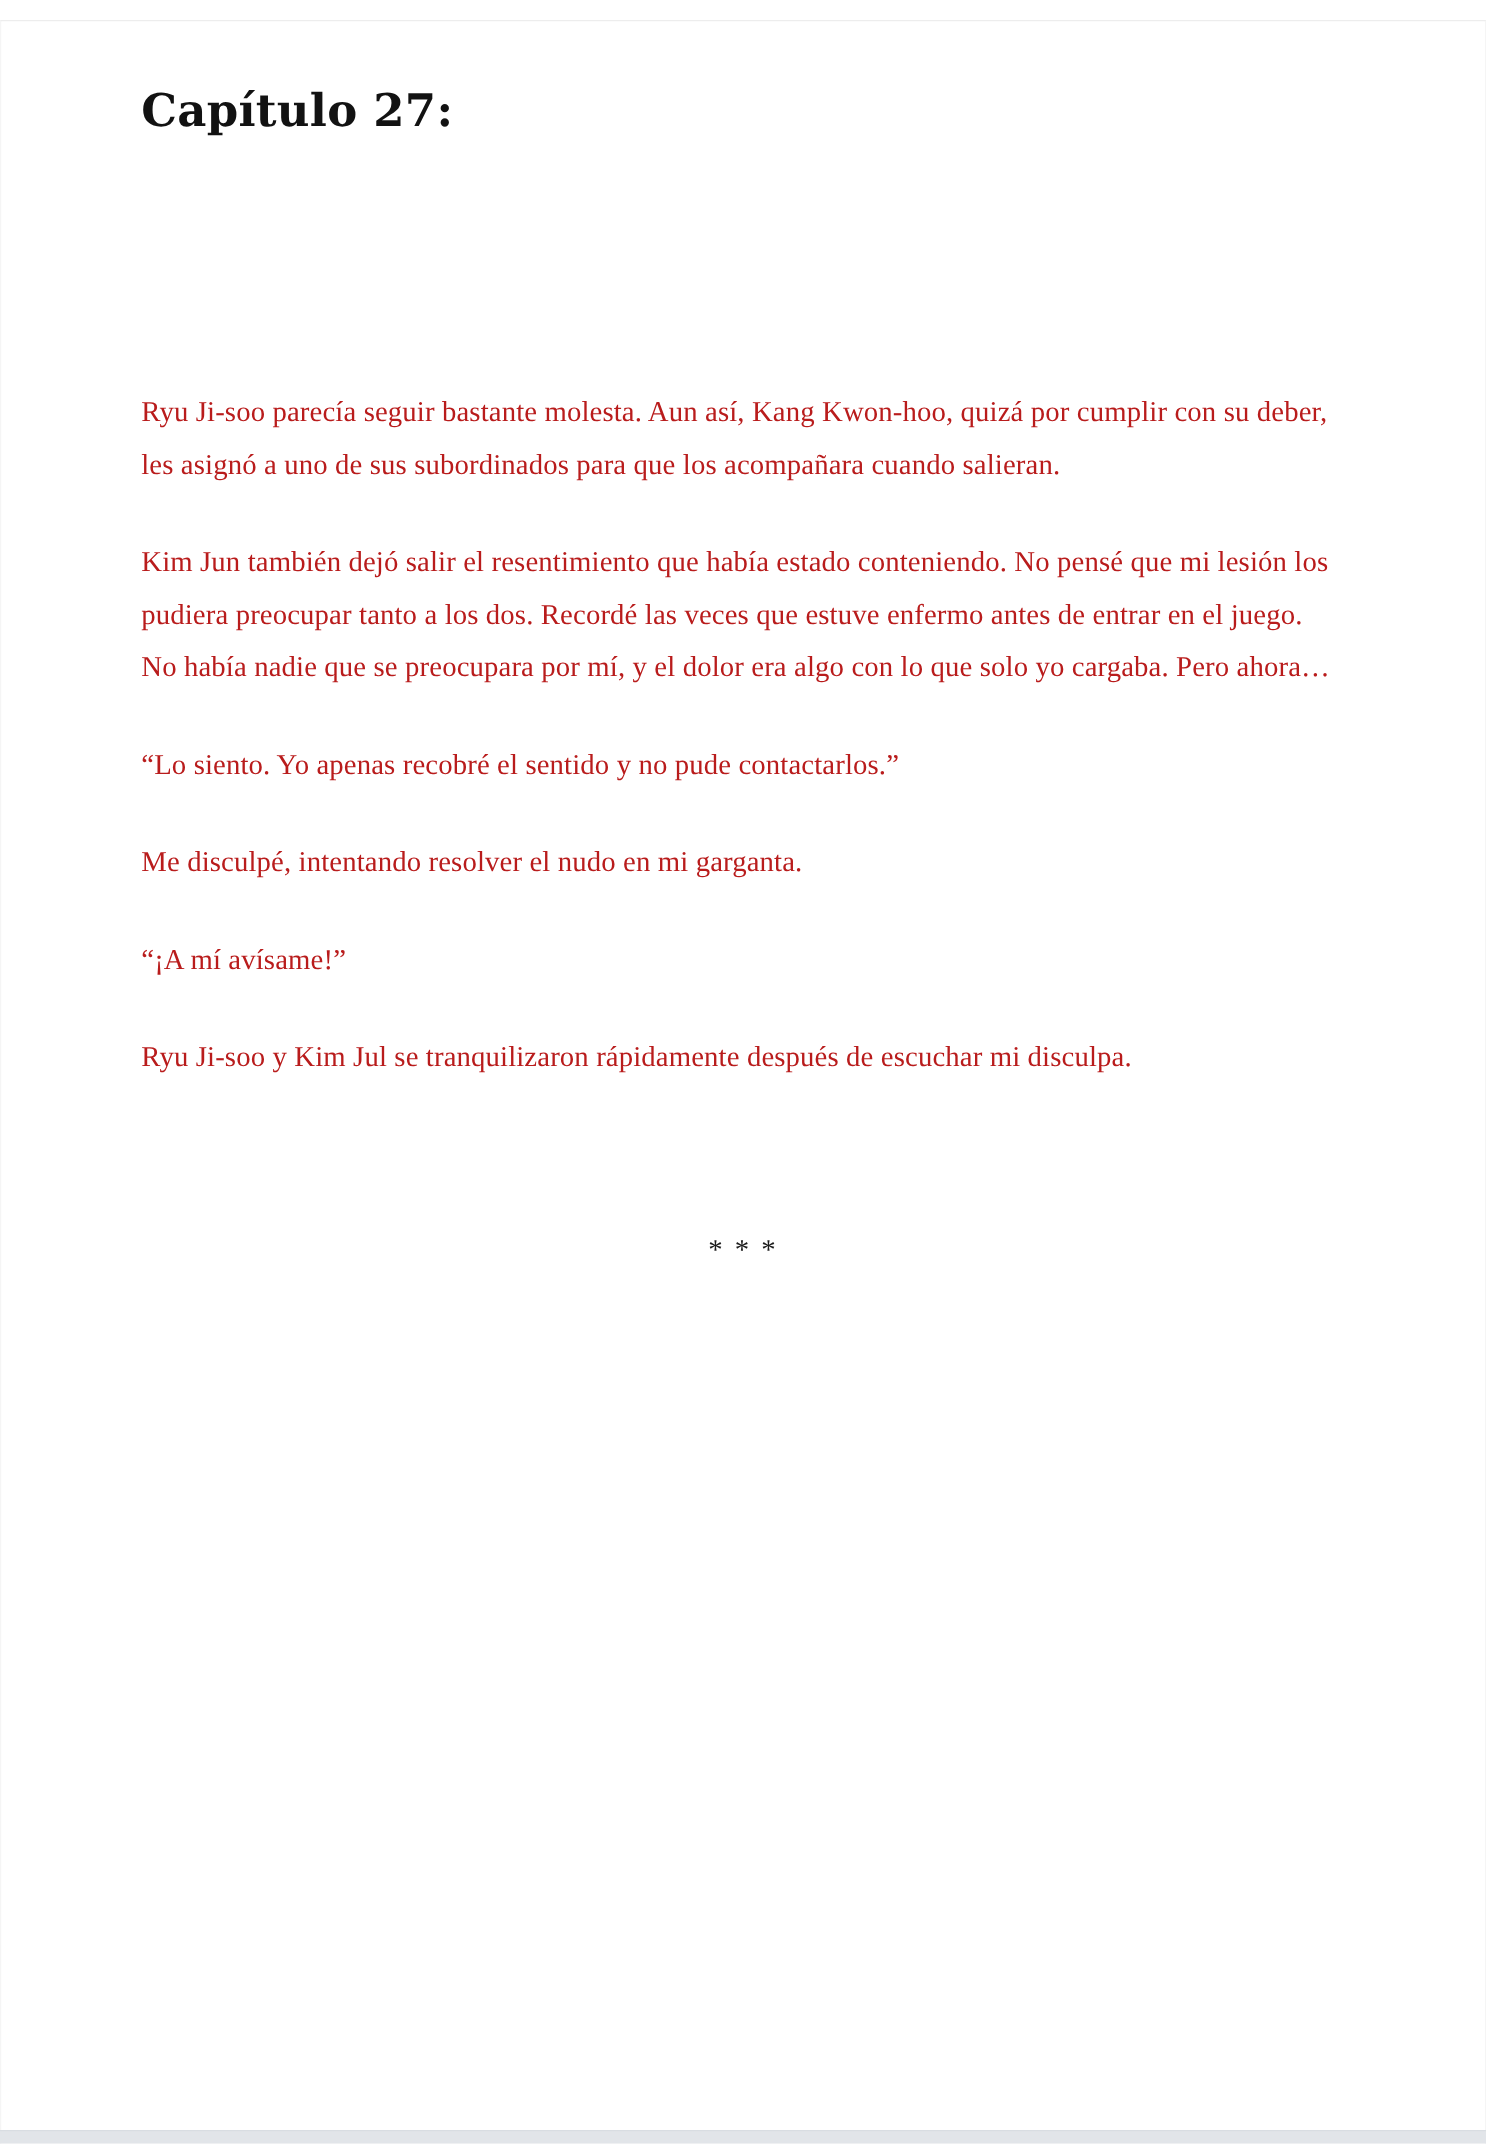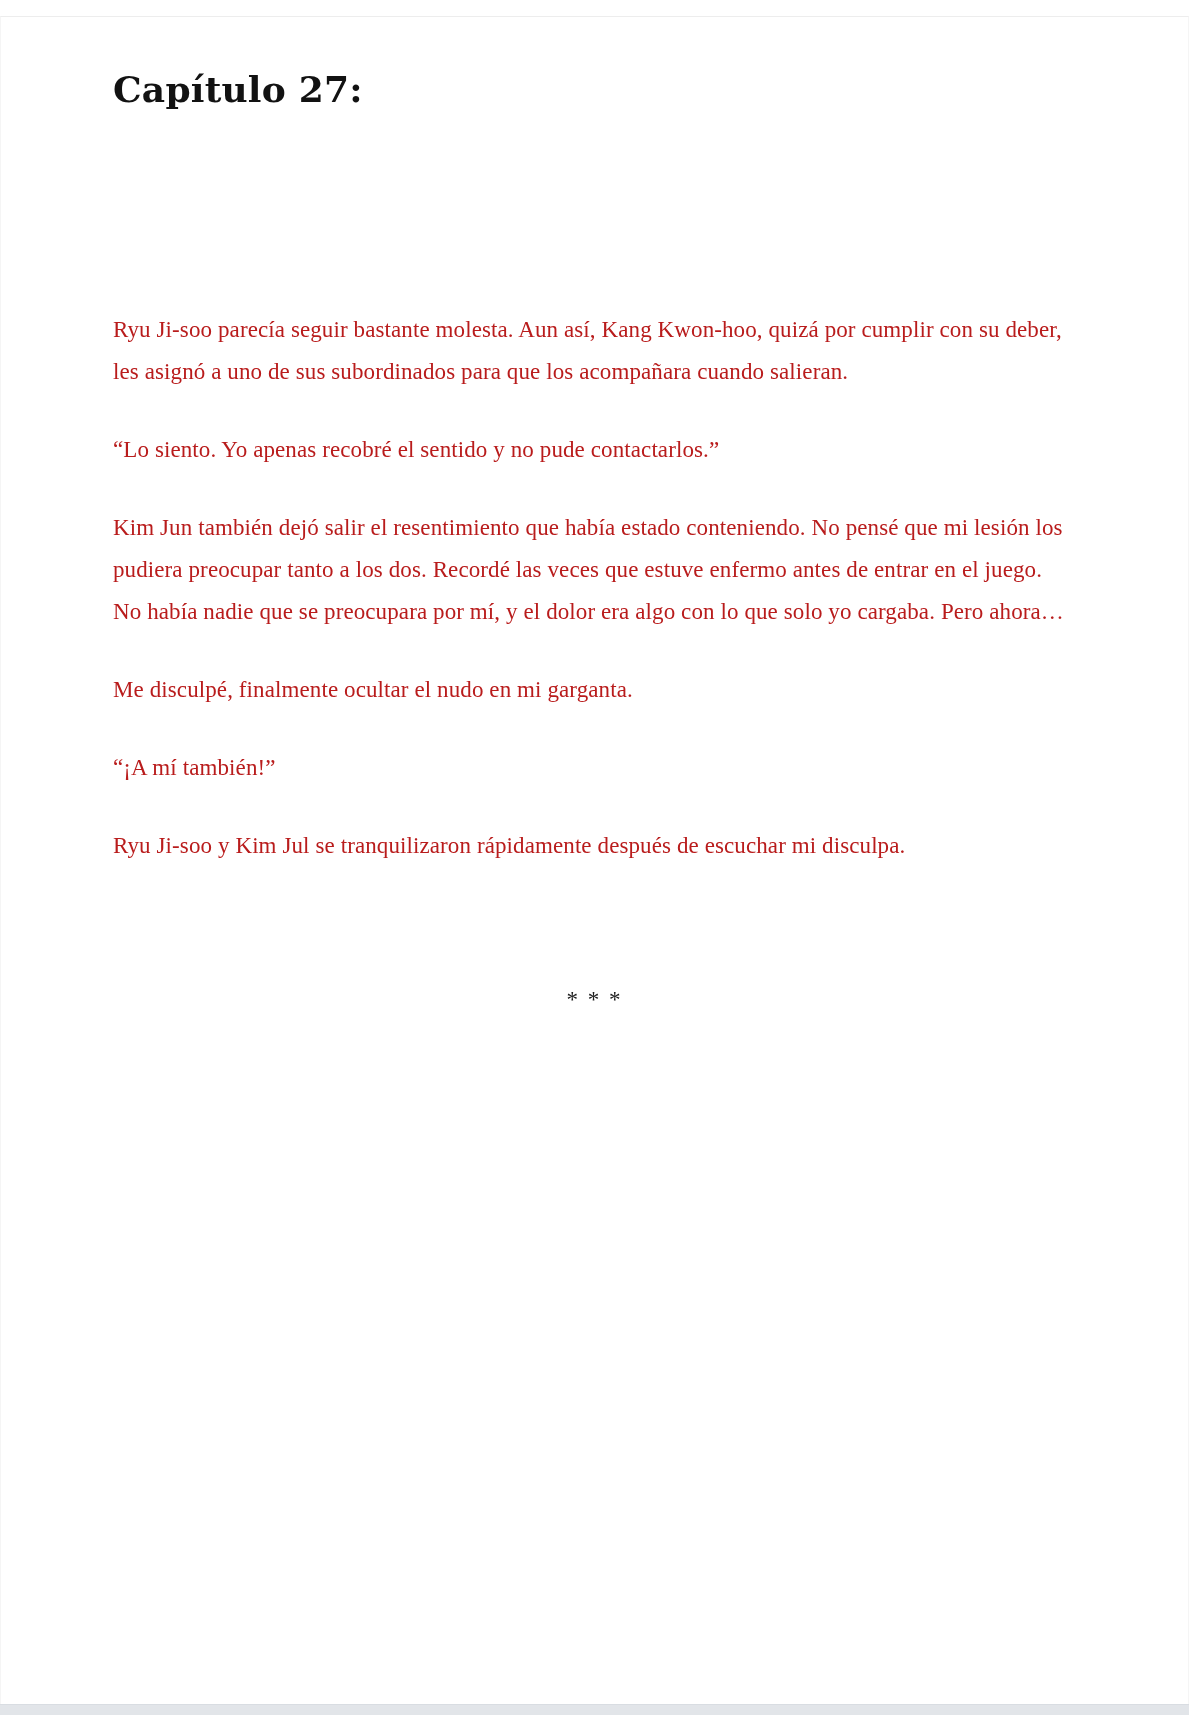--- a/index.html
+++ b/index.html
@@ -64,24 +64,24 @@
   }
 </style>
 </head>
 <body>
 
 <div class="page">
 
   <h1 class="chapter-title">Capítulo 27:</h1>
 
   <p class="body-para">Ryu Ji-soo parecía seguir bastante molesta. Aun así, Kang Kwon-hoo, quizá por cumplir con su deber, les asignó a uno de sus subordinados para que los acompañara cuando salieran.</p>
+  <p class="body-para">Kim Jun también dejó salir el resentimiento que había estado conteniendo. No pensé que mi lesión los pudiera preocupar tanto a los dos. Recordé las veces que estuve enfermo antes de entrar en el juego. No había nadie que se preocupara por mí, y el dolor era algo con lo que solo yo cargaba. Pero ahora…</p>
   <p class="body-para">“Lo siento. Yo apenas recobré el sentido y no pude contactarlos.”</p>
-  <p class="body-para">Kim Jun también dejó salir el resentimiento que había estado conteniendo. No pensé que mi lesión los pudiera preocupar tanto a los dos. Recordé las veces que estuve enfermo antes de entrar en el juego. No había nadie que se preocupara por mí, y el dolor era algo con lo que solo yo cargaba. Pero ahora…</p>
-  <p class="body-para">Me disculpé, finalmente ocultar el nudo en mi garganta.</p>
-  <p class="body-para">“¡A mí también!”</p>
+  <p class="body-para">Me disculpé, intentando resolver el nudo en mi garganta.</p>
+  <p class="body-para">“¡A mí avísame!”</p>
   <p class="body-para">Ryu Ji-soo y Kim Jul se tranquilizaron rápidamente después de escuchar mi disculpa.</p>
 
   <p class="scene-separator">* * *</p>
 
 
 </div>
 
 <div class="bottom-bar"></div>
 
 </body></html>

